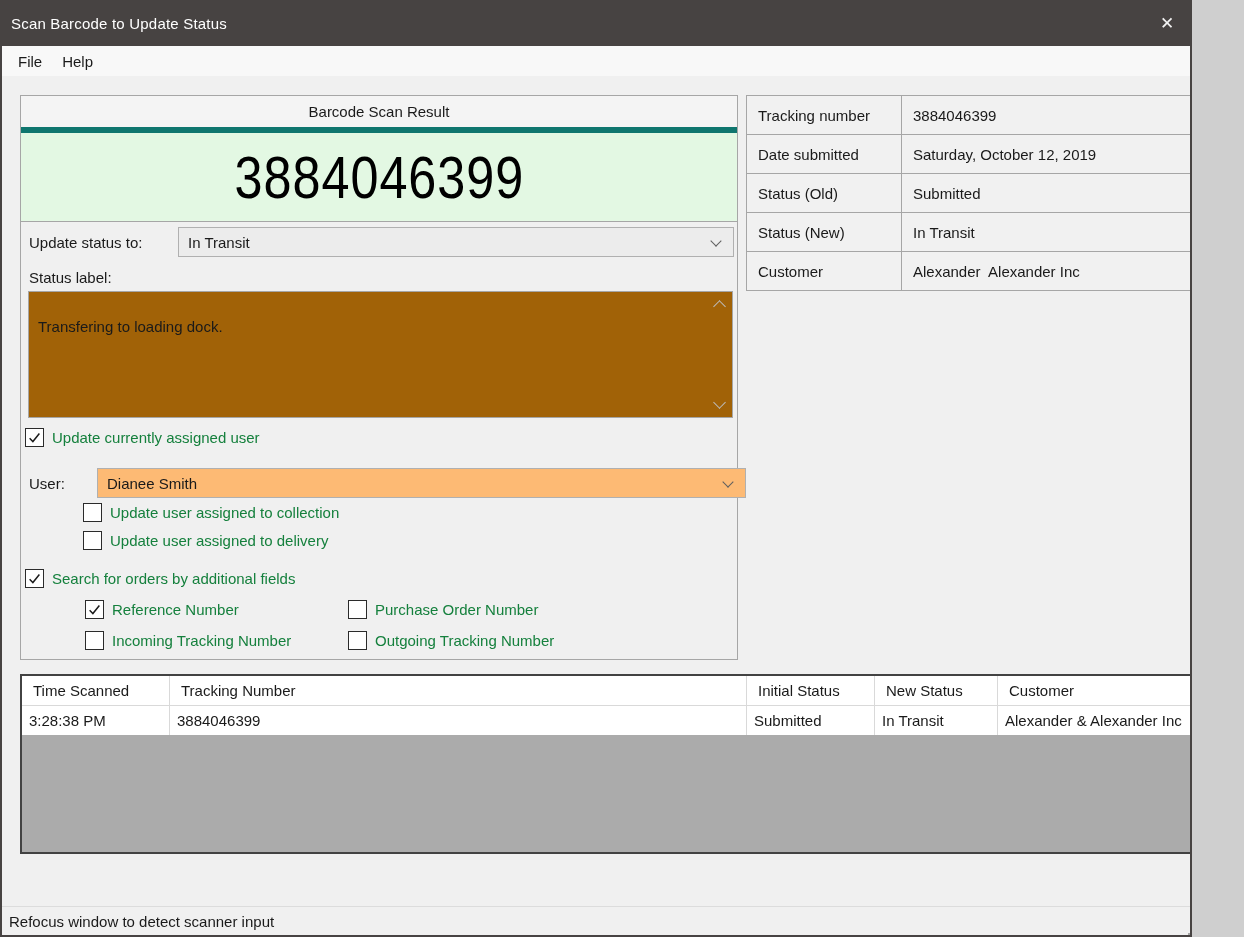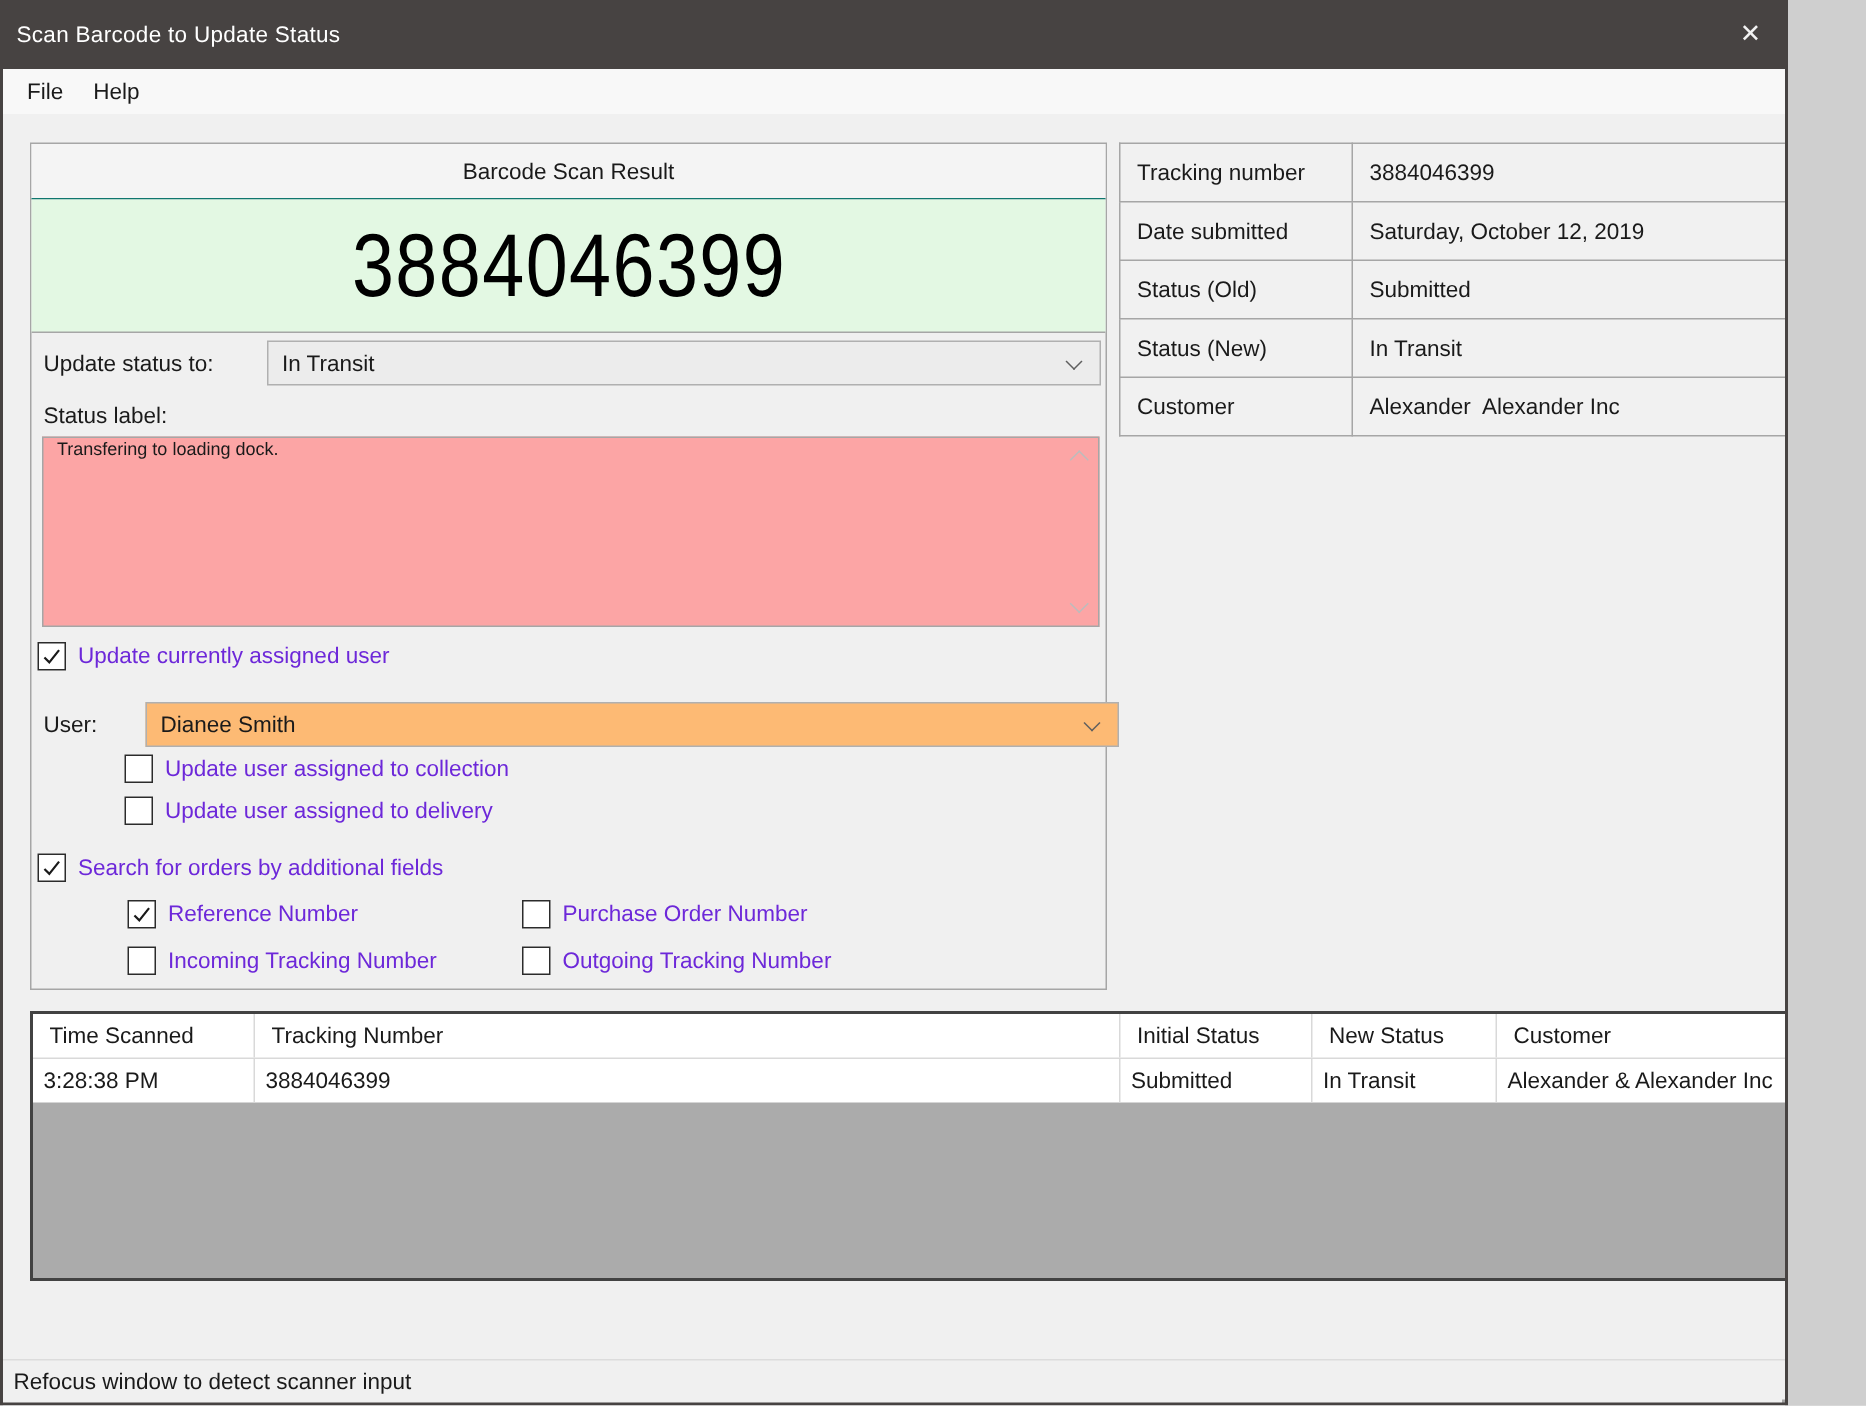--- a/index.html
+++ b/index.html
@@ -34,21 +34,21 @@
     font-size:15px; color:#1a1a1a;
   }
   .menu-item{ padding:0 10px; height:30px; display:flex; align-items:center; }
 
   
   .panel{ position:absolute; border:1px solid #a6a6a6; }
 
   
   #scan-panel{ left:20px; top:95px; width:718px; height:565px; background:#f0f0f0; }
   #scan-header{
-    height:37px; background:#f4f4f4; border-bottom:1px solid #0f766e;
+    height:37px; background:#f4f4f4; border-bottom:6px solid #0f766e;
     display:flex; align-items:center; justify-content:center;
     font-size:15px; color:#1a1a1a;
   }
   #barcode-box{
     height:89px; background:#e3f8e3; border-bottom:1px solid #a6a6a6;
     display:flex; align-items:center; justify-content:center;
   }
   #barcode-value{
     font-size:53px; color:#000; letter-spacing:1px;
     transform:scale(.95,1.12);
@@ -63,31 +63,31 @@
     padding-left:9px;
   }
   .combo .chev{
     position:absolute; right:13px; top:9px; width:8px; height:8px;
     border-right:1.4px solid #5f5f5f; border-bottom:1.4px solid #5f5f5f;
     transform:rotate(45deg);
   }
 
   #status-note-box{
     position:absolute; left:7px; top:69px; width:705px; height:127px;
-    background:#fca5a5; border:1px solid #a6a6a6;
-    font-size:12px; color:#1a1a1a; padding:0 24px 9px 9px;
+    background:#a16207; border:1px solid #a6a6a6;
+    font-size:15px; color:#1a1a1a; padding:26px 24px 9px 9px;
   }
   .scroll-arrow{
     position:absolute; right:8px; width:9px; height:9px;
     border-right:1.6px solid #bcbcbc; border-bottom:1.6px solid #bcbcbc;
   }
   .scroll-arrow.up{ top:10px; transform:rotate(225deg); }
   .scroll-arrow.down{ bottom:10px; transform:rotate(45deg); }
 
-  .checkbox-row{ position:absolute; display:flex; align-items:center; gap:8px; font-size:15px; color:#6d28d9; }
+  .checkbox-row{ position:absolute; display:flex; align-items:center; gap:8px; font-size:15px; color:#15803d; }
   .checkbox{
     width:19px; height:19px; background:#fff; border:1.6px solid #2b2b2b;
     display:flex; align-items:center; justify-content:center; flex:none;
   }
   .checkbox svg{ display:none; }
   .checkbox.checked svg{ display:block; }
 
   
   #details-table{ left:746px; top:95px; width:476px; height:196px; border-collapse:collapse; position:absolute; font-size:15px; color:#1a1a1a; }
   #details-table td{

